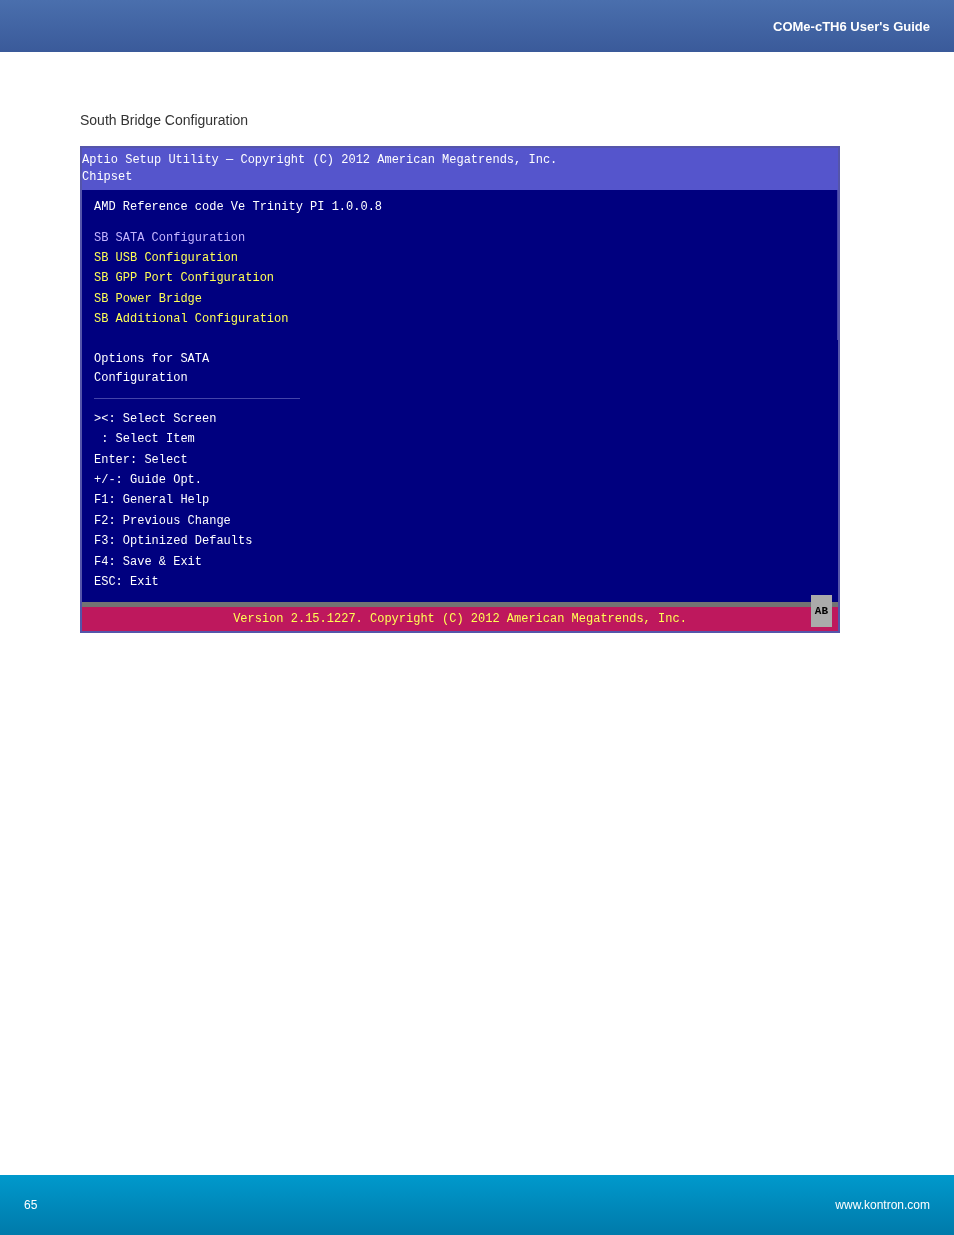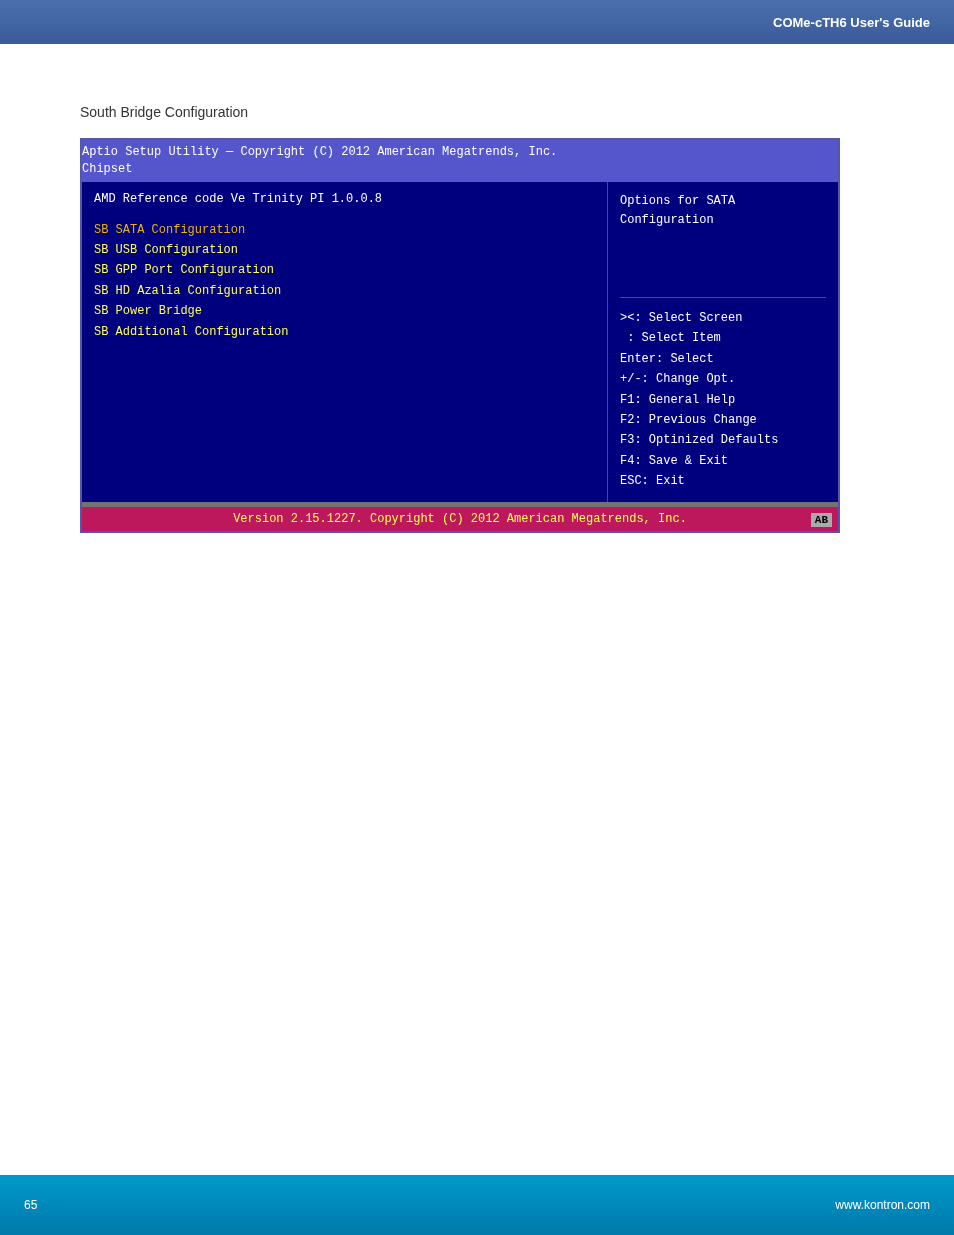--- a/index.html
+++ b/index.html
@@ -7,21 +7,21 @@
       width: 954px;
       min-height: 1235px;
       background: #ffffff;
       font-family: Arial, sans-serif;
       position: relative;
     }
 
     
     .header-bar {
       width: 100%;
-      height: 44px;
+      height: 52px;
       background: linear-gradient(to bottom, #4a6fad, #3a5a9a);
       display: flex;
       align-items: center;
       justify-content: flex-end;
       padding-right: 24px;
     }
     .header-title {
       color: #ffffff;
       font-size: 13px;
       font-weight: bold;
@@ -55,21 +55,21 @@
       color: #ffffff;
       text-align: left;
       padding: 4px 0;
       font-size: 12px;
       line-height: 1.4;
     }
 
     
     .bios-body {
       display: flex;
-      flex-direction: row;
+      flex-direction: column;
       min-height: 320px;
     }
 
     
     .bios-left {
       flex: 1;
       padding: 10px 12px;
       border-right: 1px solid #4444aa;
     }
 
@@ -80,21 +80,21 @@
       white-space: nowrap;
     }
 
     .bios-menu-item {
       color: #ffff55;
       font-size: 12px;
       line-height: 1.7;
       cursor: pointer;
     }
     .bios-menu-item.active-highlight {
-      color: #eab308;
+      color: #c4b5fd;
     }
 
     
     .bios-right {
       width: 230px;
       padding: 10px 12px;
       display: flex;
       flex-direction: column;
       justify-content: space-between;
     }
@@ -132,21 +132,21 @@
       position: relative;
     }
     .bios-footer-ab {
       position: absolute;
       right: 6px;
       bottom: 4px;
       background: #aaaaaa;
       color: #000000;
       font-size: 11px;
       font-weight: bold;
-      padding: 1px 4px;
+      padding: 10px 4px;
     }
 
     
     .footer-bar {
       position: absolute;
       bottom: 0;
       left: 0;
       width: 100%;
       height: 60px;
       background: linear-gradient(to bottom, #0099cc, #007aaa);
@@ -183,38 +183,37 @@
     </div>
 
     <div class="bios-body">
 
       <div class="bios-left">
         <div class="bios-ref-line">AMD Reference code Ve    Trinity PI 1.0.0.8</div>
 
         <div class="bios-menu-item active-highlight">SB SATA Configuration</div>
         <div class="bios-menu-item">SB USB Configuration</div>
         <div class="bios-menu-item">SB GPP Port Configuration</div>
-        <div class="bios-menu-item">SB HD Azalia Configuration</div>
         <div class="bios-menu-item">SB Power Bridge</div>
         <div class="bios-menu-item">SB Additional Configuration</div>
       </div>
 
       <div class="bios-right">
         <div class="bios-options-text">
           <span>Options for  SATA</span><br>
           <span>Configuration</span>
         </div>
 
         <div>
           <hr class="bios-divider">
           <div class="bios-help-text">
             <div>&gt;&lt;: Select Screen</div>
             <div>&nbsp;: Select Item</div>
             <div>Enter: Select</div>
-            <div>+/-: Change Opt.</div>
+            <div>+/-: Guide Opt.</div>
             <div>F1: General Help</div>
             <div>F2: Previous Change</div>
             <div>F3: Optinized Defaults</div>
             <div>F4: Save &amp; Exit</div>
             <div>ESC: Exit</div>
           </div>
         </div>
       </div>
     </div>
 

